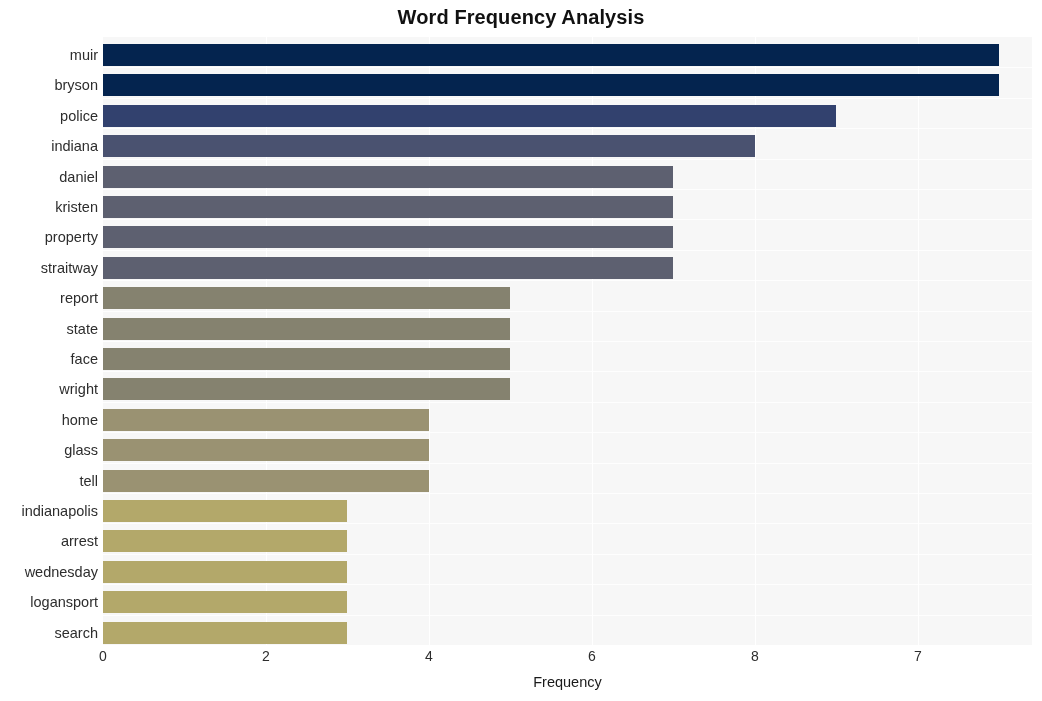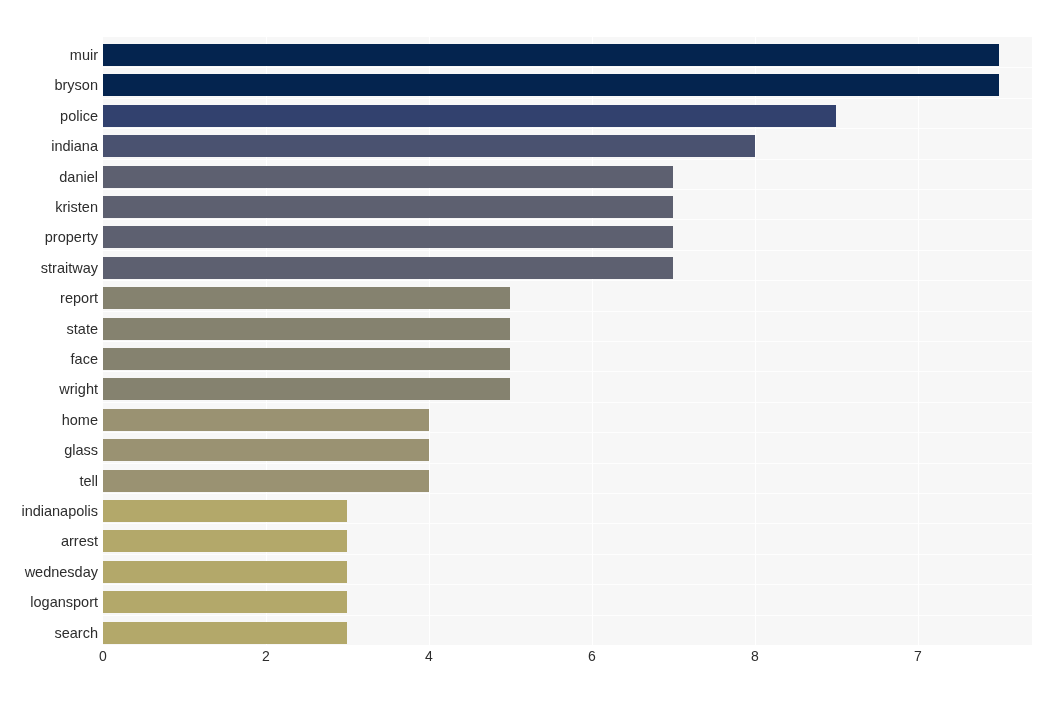--- a/index.html
+++ b/index.html
@@ -118,20 +118,21 @@
     text-align: center;
     font-size: 14.5px;
     color: #1a1a1a;
   }
 </style>
 </head>
 <body>
 
 <div id="chart-root">
 
+  <div id="chart-title">Word Frequency Analysis</div>
 
   <div id="y-axis-labels">
       <div class="y-label" style="top: 4px; height: 28px; line-height: 28px;">muir</div>
       <div class="y-label" style="top: 34.4px; height: 28px; line-height: 28px;">bryson</div>
       <div class="y-label" style="top: 64.8px; height: 28px; line-height: 28px;">police</div>
       <div class="y-label" style="top: 95.2px; height: 28px; line-height: 28px;">indiana</div>
       <div class="y-label" style="top: 125.6px; height: 28px; line-height: 28px;">daniel</div>
       <div class="y-label" style="top: 156px; height: 28px; line-height: 28px;">kristen</div>
       <div class="y-label" style="top: 186.4px; height: 28px; line-height: 28px;">property</div>
       <div class="y-label" style="top: 216.8px; height: 28px; line-height: 28px;">straitway</div>
@@ -238,14 +239,15 @@
 
   <div id="x-axis-ticks">
       <div class="x-label" style="left: 0px;">0</div>
       <div class="x-label" style="left: 162.982px;">2</div>
       <div class="x-label" style="left: 325.965px;">4</div>
       <div class="x-label" style="left: 488.947px;">6</div>
       <div class="x-label" style="left: 651.93px;">8</div>
       <div class="x-label" style="left: 814.912px;">7</div>
     </div>
 
+  <div id="x-axis-title">Frequency</div>
 
 </div>
 
 </body></html>

